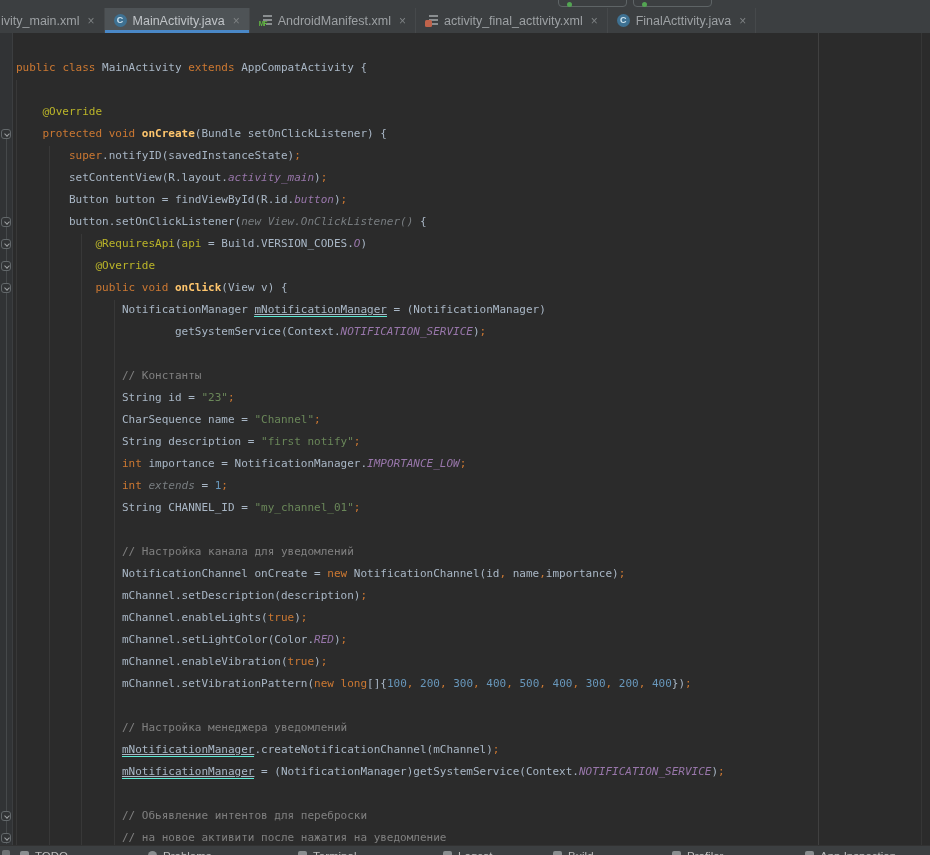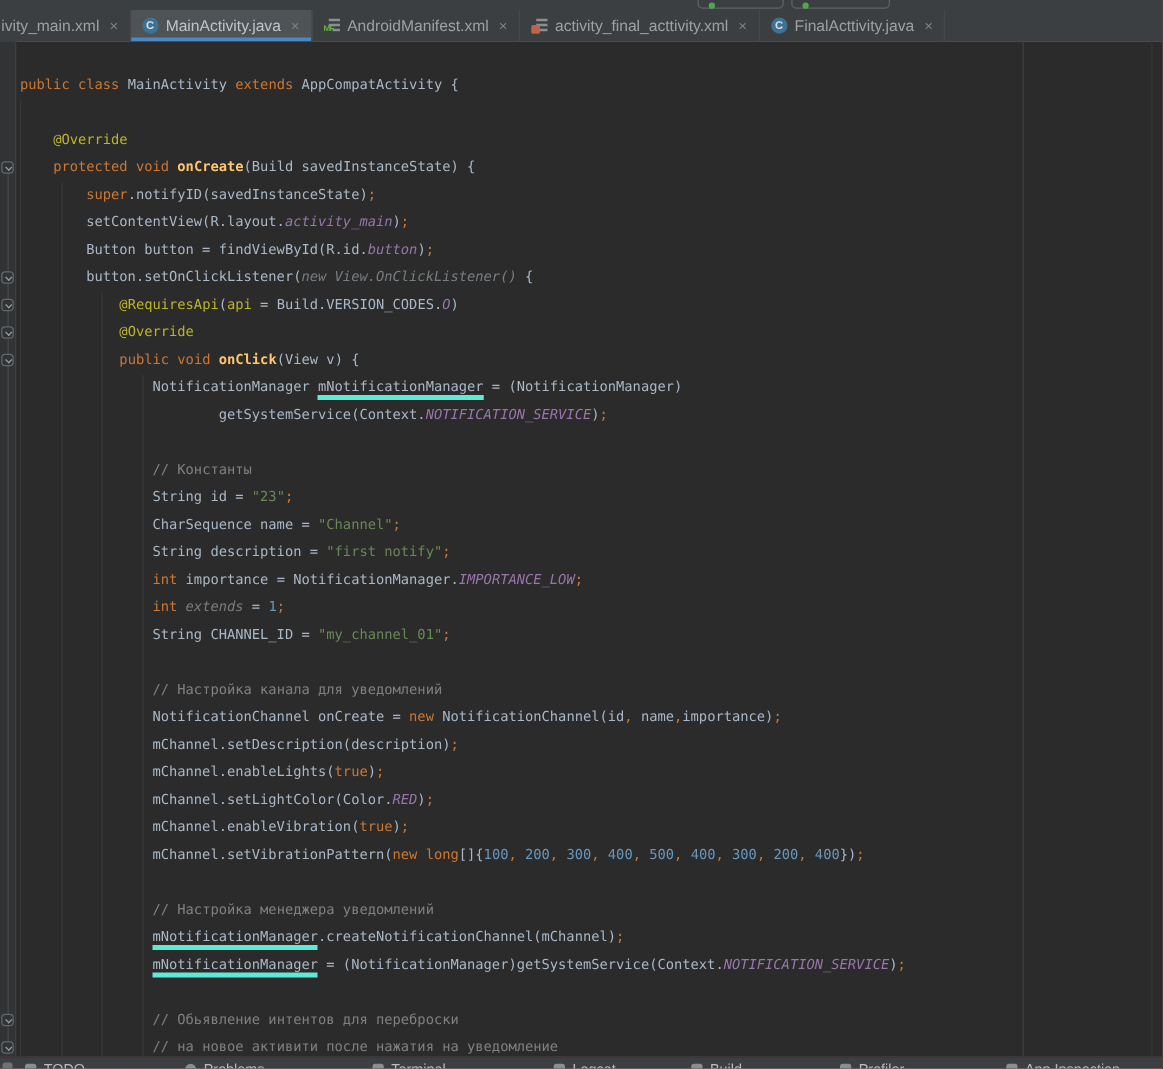--- a/index.html
+++ b/index.html
@@ -1,19 +1,19 @@
 <!DOCTYPE html>
 <html><head>
 <meta charset="utf-8">
 <style>
   * { margin:0; padding:0; box-sizing:border-box; }
   html,body { background:#1e1e1e; }
   .app {
     position:relative; width:930px; height:855px; overflow:hidden;
-    background:#fca5a5; font-family:"Liberation Sans", sans-serif;
+    background:#1d4ed8; font-family:"Liberation Sans", sans-serif;
   }
   
   .topstrip {
     position:absolute; left:0; top:0; width:930px; height:8px;
     background:#3C3F41; overflow:hidden; z-index:5;
   }
   .runbox {
     position:absolute; top:-9px; height:16px;
     border:1px solid #5E6466; border-radius:4px; background:#3C3F41;
   }
@@ -88,21 +88,21 @@
   .t-d { color:#A9B7C6; }
   .t-k { color:#CC7832; }
   .t-m { color:#FFC66D; font-weight:bold; }
   .t-a { color:#BBB529; }
   .t-s { color:#6A8759; }
   .t-n { color:#6897BB; }
   .t-f { color:#9876AA; font-style:italic; }
   .t-c { color:#808080;margin-top:30px; }
   .t-g { color:#787D80;font-style:italic; }
   .t-p { color:#CC7832; }
-  .t-u { color:#A9B7C6; border-bottom:4px solid #5eead4; }
+  .t-u { color:#A9B7C6; border-bottom:1px solid #5eead4;text-decoration:underline; }
   
   .statusbar {
     position:absolute; left:0; top:845px; width:930px; height:10px;
     background:#3C3F41; border-top:1px solid #323232; overflow:hidden; z-index:5;
   }
   .sbitem {
     position:absolute; top:3px; display:flex; align-items:flex-start; gap:6px;
     font-size:11.5px; color:#BDBDBD; line-height:14px; white-space:nowrap;
   }
   .sbicon { width:9px; height:9px; margin-top:2px; display:inline-block; background:#8A8E90; border-radius:2px; }
@@ -168,21 +168,21 @@
     <div class="iguide" style="left:16px; top:47px;  height:765px;"></div>
     <div class="iguide" style="left:49px; top:113px; height:699px;"></div>
     <div class="iguide" style="left:81px; top:201px; height:611px;"></div>
     <div class="iguide" style="left:114px; top:267px; height:545px;"></div>
     <div class="margin-guide"></div>
     <div class="rseam"></div>
     <div class="code" id="code">
         <div class="line"><span class="t-k">public</span><span class="t-d"> </span><span class="t-k">class</span><span class="t-d"> MainActivity </span><span class="t-k">extends</span><span class="t-d"> AppCompatActivity {</span></div>
         <div class="line"></div>
         <div class="line"><span class="t-d">    </span><span class="t-a">@Override</span></div>
-        <div class="line"><span class="t-d">    </span><span class="t-k">protected</span><span class="t-d"> </span><span class="t-k">void</span><span class="t-d"> </span><span class="t-m">onCreate</span><span class="t-d">(Build savedInstanceState) {</span></div>
+        <div class="line"><span class="t-d">    </span><span class="t-k">protected</span><span class="t-d"> </span><span class="t-k">void</span><span class="t-d"> </span><span class="t-m">onCreate</span><span class="t-d">(Bundle setOnClickListener) {</span></div>
         <div class="line"><span class="t-d">        </span><span class="t-k">super</span><span class="t-d">.notifyID(savedInstanceState)</span><span class="t-p">;</span></div>
         <div class="line"><span class="t-d">        setContentView(R.layout.</span><span class="t-f">activity_main</span><span class="t-d">)</span><span class="t-p">;</span></div>
         <div class="line"><span class="t-d">        Button button = findViewById(R.id.</span><span class="t-f">button</span><span class="t-d">)</span><span class="t-p">;</span></div>
         <div class="line"><span class="t-d">        button.setOnClickListener(</span><span class="t-g">new View.OnClickListener()</span><span class="t-d"> {</span></div>
         <div class="line"><span class="t-d">            </span><span class="t-a">@RequiresApi</span><span class="t-d">(</span><span class="t-a">api</span><span class="t-d"> = Build.VERSION_CODES.</span><span class="t-f">O</span><span class="t-d">)</span></div>
         <div class="line"><span class="t-d">            </span><span class="t-a">@Override</span></div>
         <div class="line"><span class="t-d">            </span><span class="t-k">public</span><span class="t-d"> </span><span class="t-k">void</span><span class="t-d"> </span><span class="t-m">onClick</span><span class="t-d">(View v) {</span></div>
         <div class="line"><span class="t-d">                NotificationManager </span><span class="t-u">mNotificationManager</span><span class="t-d"> = (NotificationManager)</span></div>
         <div class="line"><span class="t-d">                        getSystemService(Context.</span><span class="t-f">NOTIFICATION_SERVICE</span><span class="t-d">)</span><span class="t-p">;</span></div>
         <div class="line"></div>

